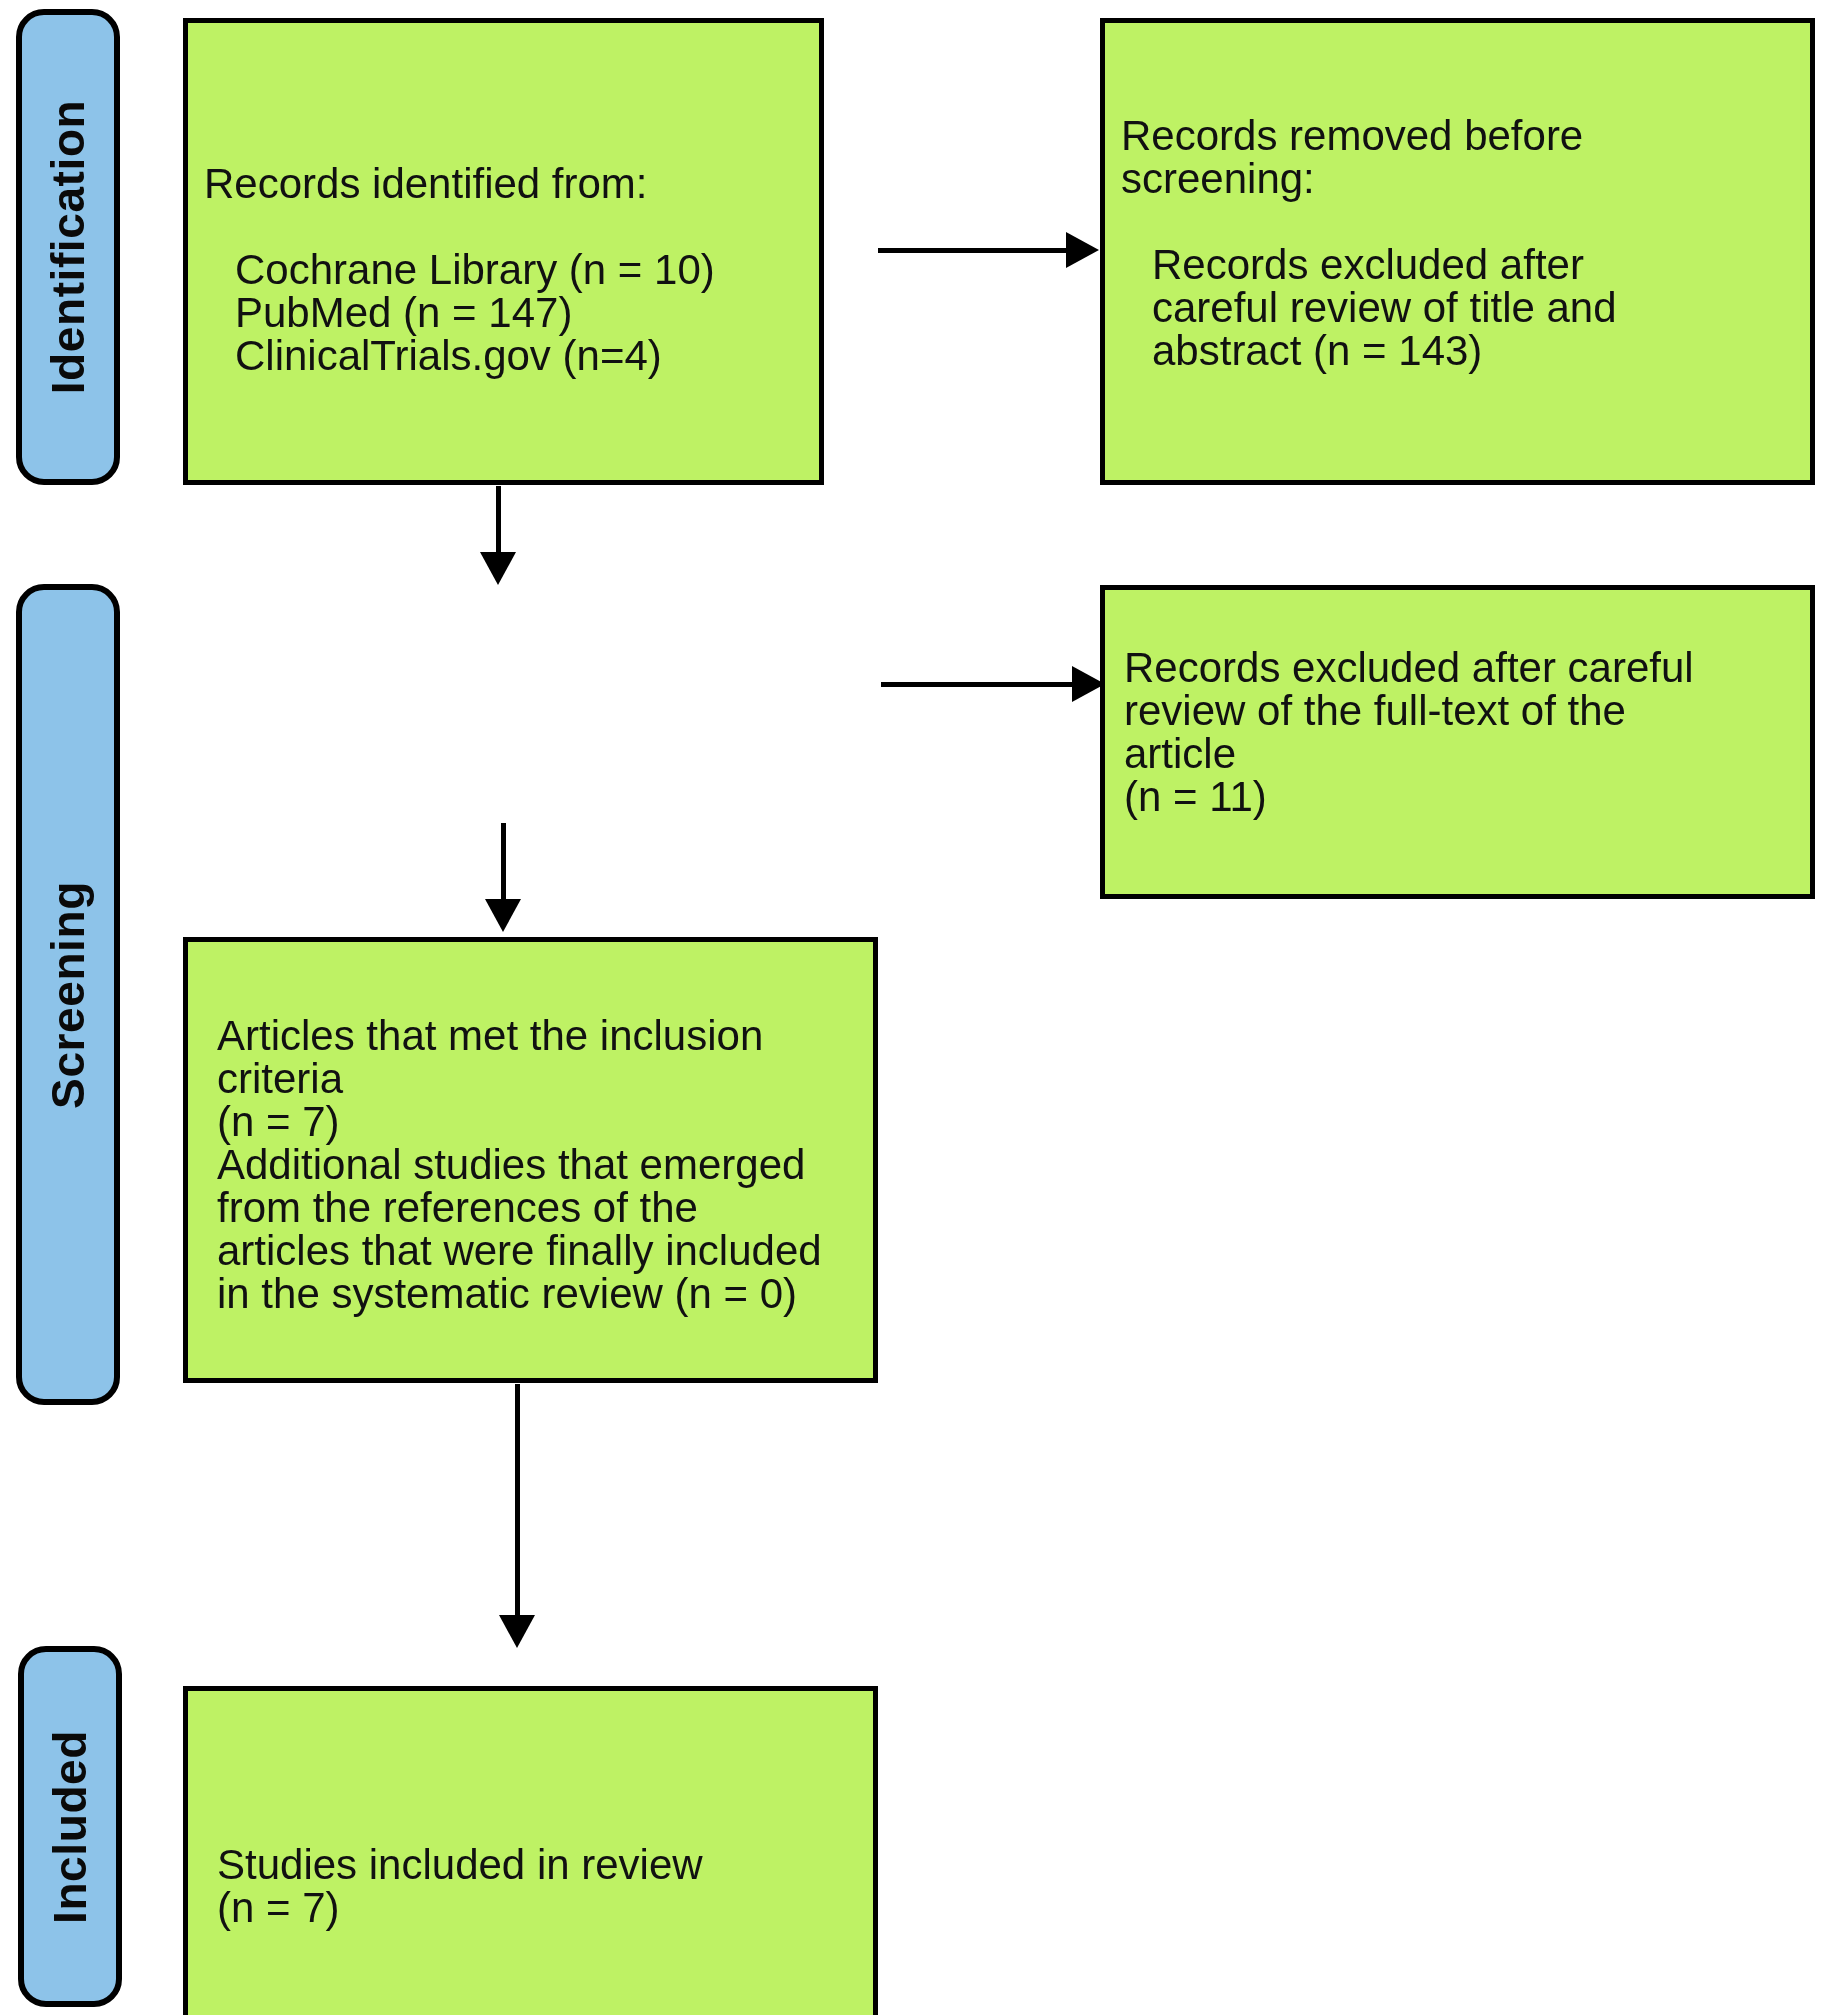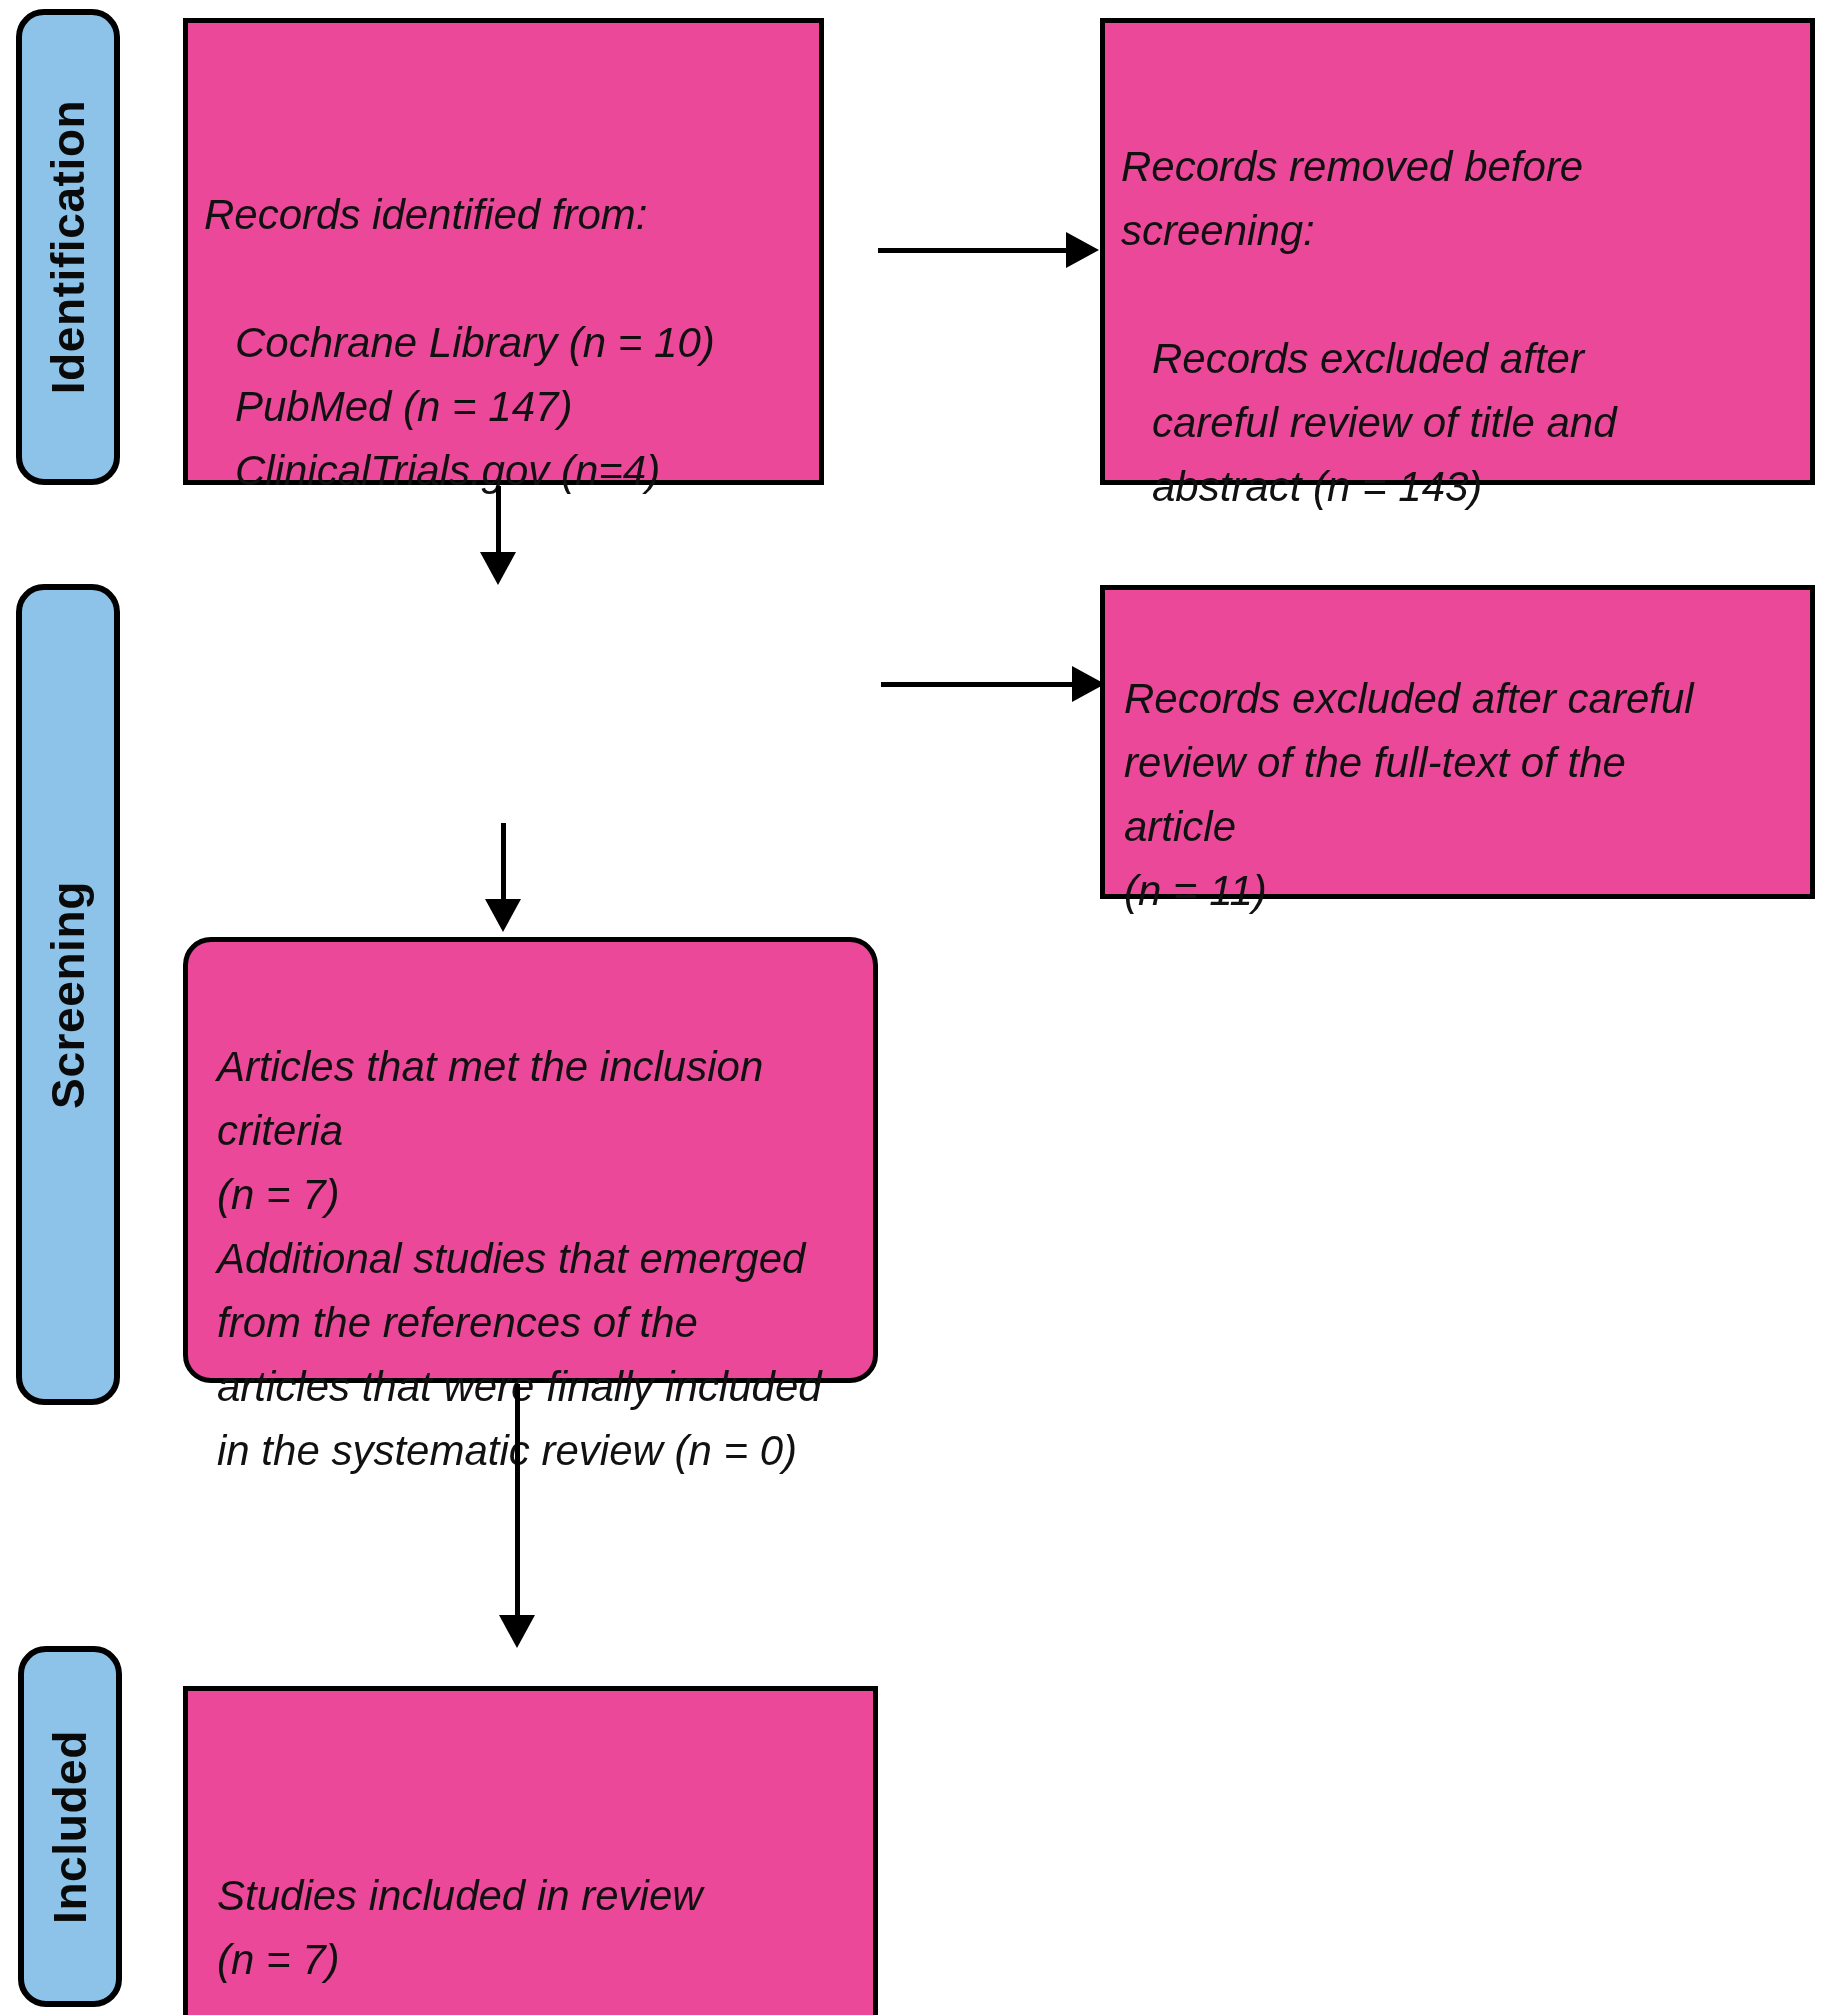--- a/index.html
+++ b/index.html
@@ -29,26 +29,25 @@
     font-weight: bold;
     font-size: 46px;
     color: #0a0a0a;
     letter-spacing: 0.6px;
   }
 
   
   .fbox {
     position: absolute;
     box-sizing: border-box;
-    background: #ec4899;
+    background: #bef264;
     border: 5.8px solid #000000;
     font-size: 42px;
-    line-height: 64px;
+    line-height: 43px;
     white-space: pre-line;
-    font-style: italic;
   }
   .indent { margin-left: 31px; white-space: pre-line; }
 
   
   .arrow { position: absolute; }
   .arrow .shaft { position: absolute; background: #000000; }
   .arrow .head { position: absolute; width: 0; height: 0; }
 
   .arrow-h { height: 37px; }
   .arrow-h .shaft { left: 0; top: 16px; height: 5.1px; }
@@ -101,21 +100,21 @@
   </div>
 
 
   <div class="fbox" style="left:1100px; top:585px; width:715px; height:314px; padding:13px 19px 0 19px;">
     <div>Records excluded after careful
 review of the full-text of the
 article
 (n = 11)</div>
   </div>
 
-  <div class="fbox" style="left:183px; top:937px; width:695px; height:446px; padding:29px 16px 0 29px;border-radius:28px;">
+  <div class="fbox" style="left:183px; top:937px; width:695px; height:446px; padding:29px 16px 0 29px;">
     <div>Articles that met the inclusion
 criteria
 (n = 7)
 Additional studies that emerged
 from the references of the
 articles that were finally included
 in the systematic review (n = 0)</div>
   </div>
 
   <div class="fbox" style="left:183px; top:1662px; width:695px; height:345px; padding:109px 19px 0 29px;margin-top:24px;">

